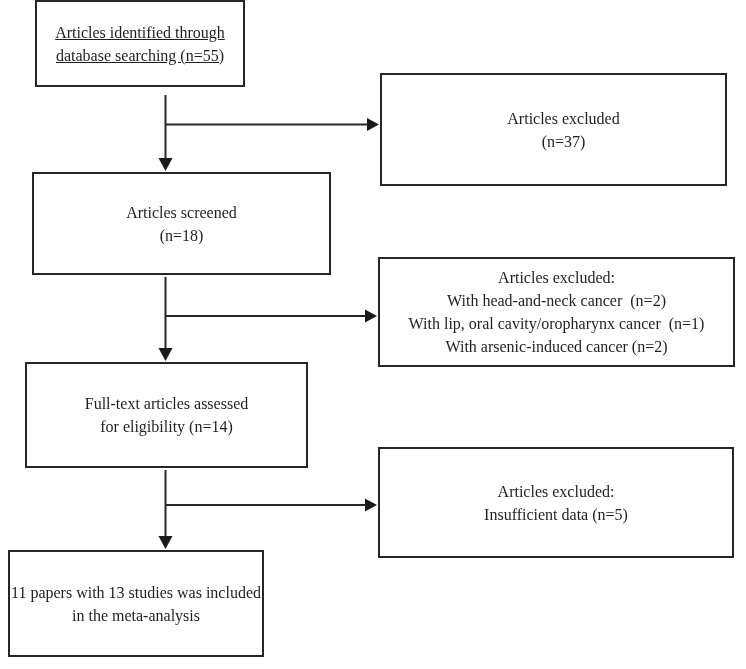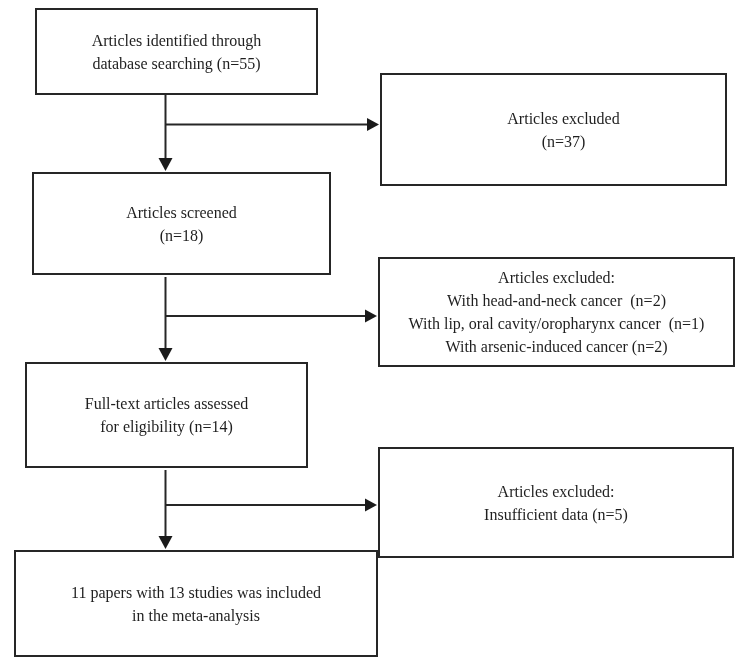--- a/index.html
+++ b/index.html
@@ -34,24 +34,24 @@
     justify-content: center;
     align-items: center;
     text-align: center;
   }
   .line {
     font-size: 16px;
     line-height: 23px;
     white-space: pre;
   }
   
-  .box-identification { left: 35px;  top: 8px;   width: 283px; height: 87px;  }
+  .box-identification { left: 35px;  top: 0;   width: 210px; height: 87px; text-decoration: underline;  }
   .box-screened       { left: 32px;  top: 172px; width: 299px; height: 103px; }
   .box-eligibility    { left: 25px;  top: 362px; width: 283px; height: 106px; }
-  .box-included       { left: 14px;   top: 550px; width: 364px; height: 107px; }
+  .box-included       { left: 8px;   top: 550px; width: 256px; height: 107px; }
   
   .box-excluded-1     { left: 380px; top: 73px;  width: 347px; height: 113px; padding-left: 20px; }
   .box-excluded-2     { left: 378px; top: 257px; width: 357px; height: 110px; }
   .box-excluded-3     { left: 378px; top: 447px; width: 356px; height: 111px; }
 </style>
 </head>
 <body>
 
 <div class="canvas">
 

